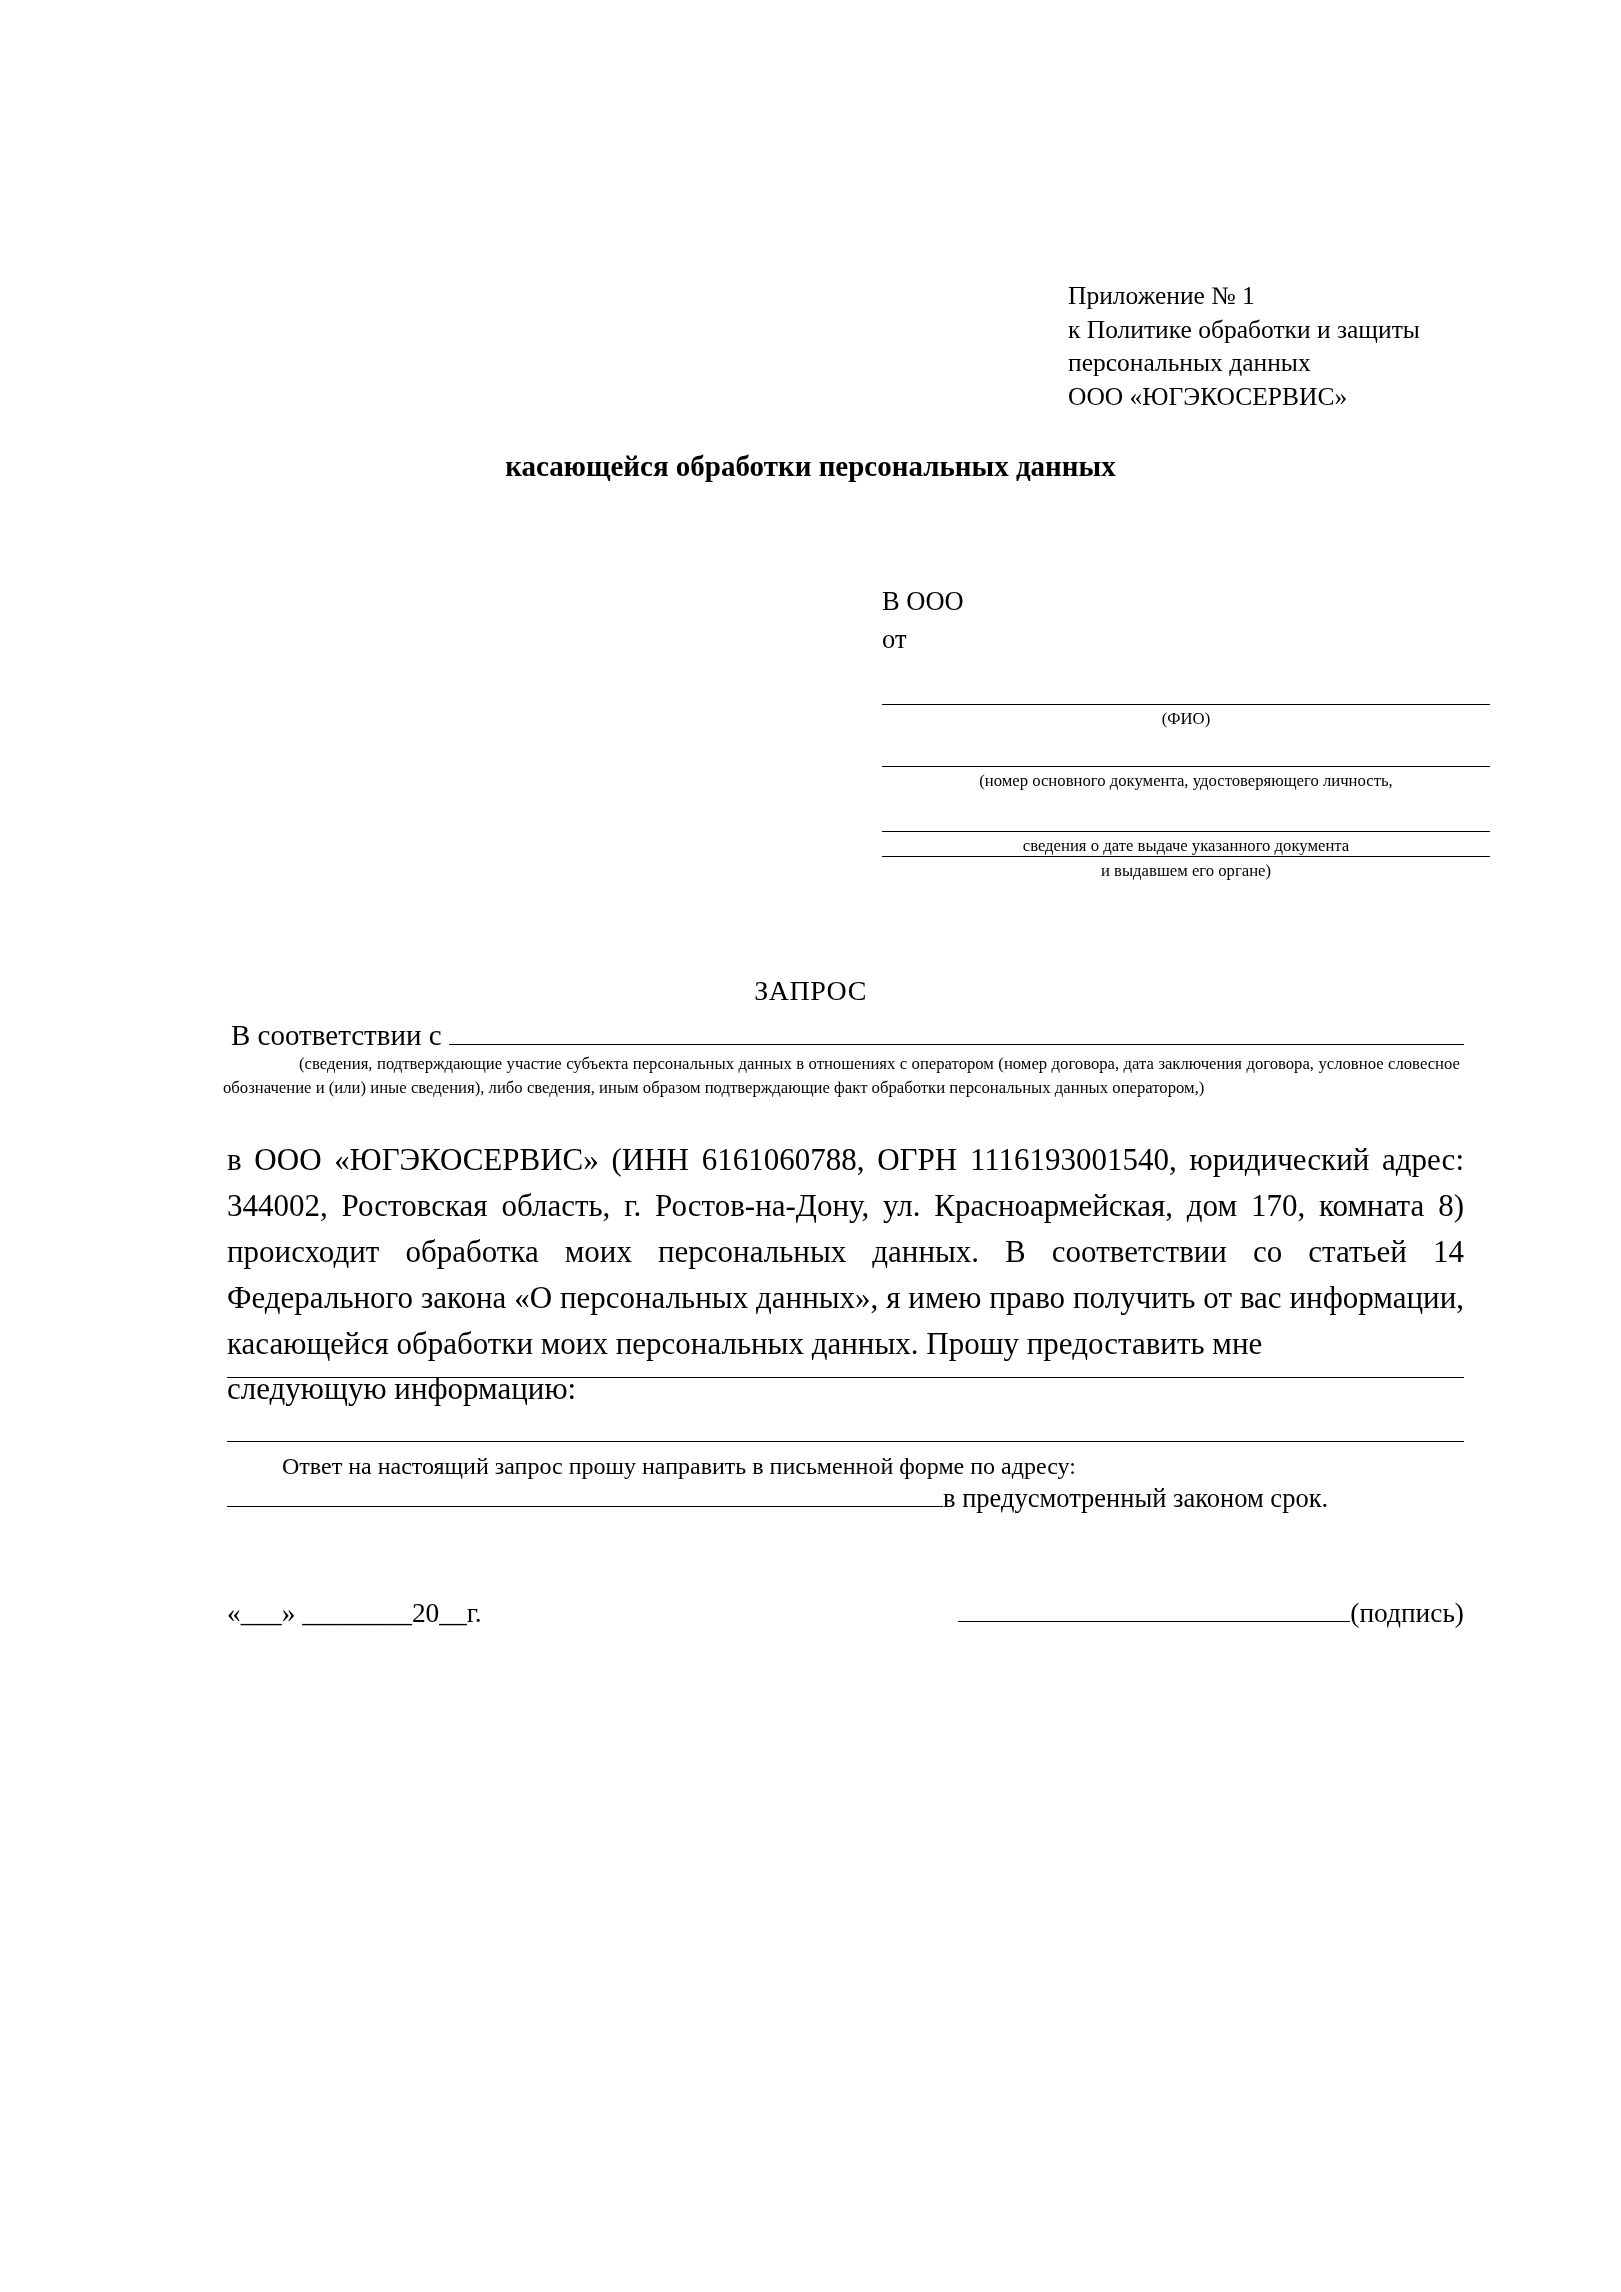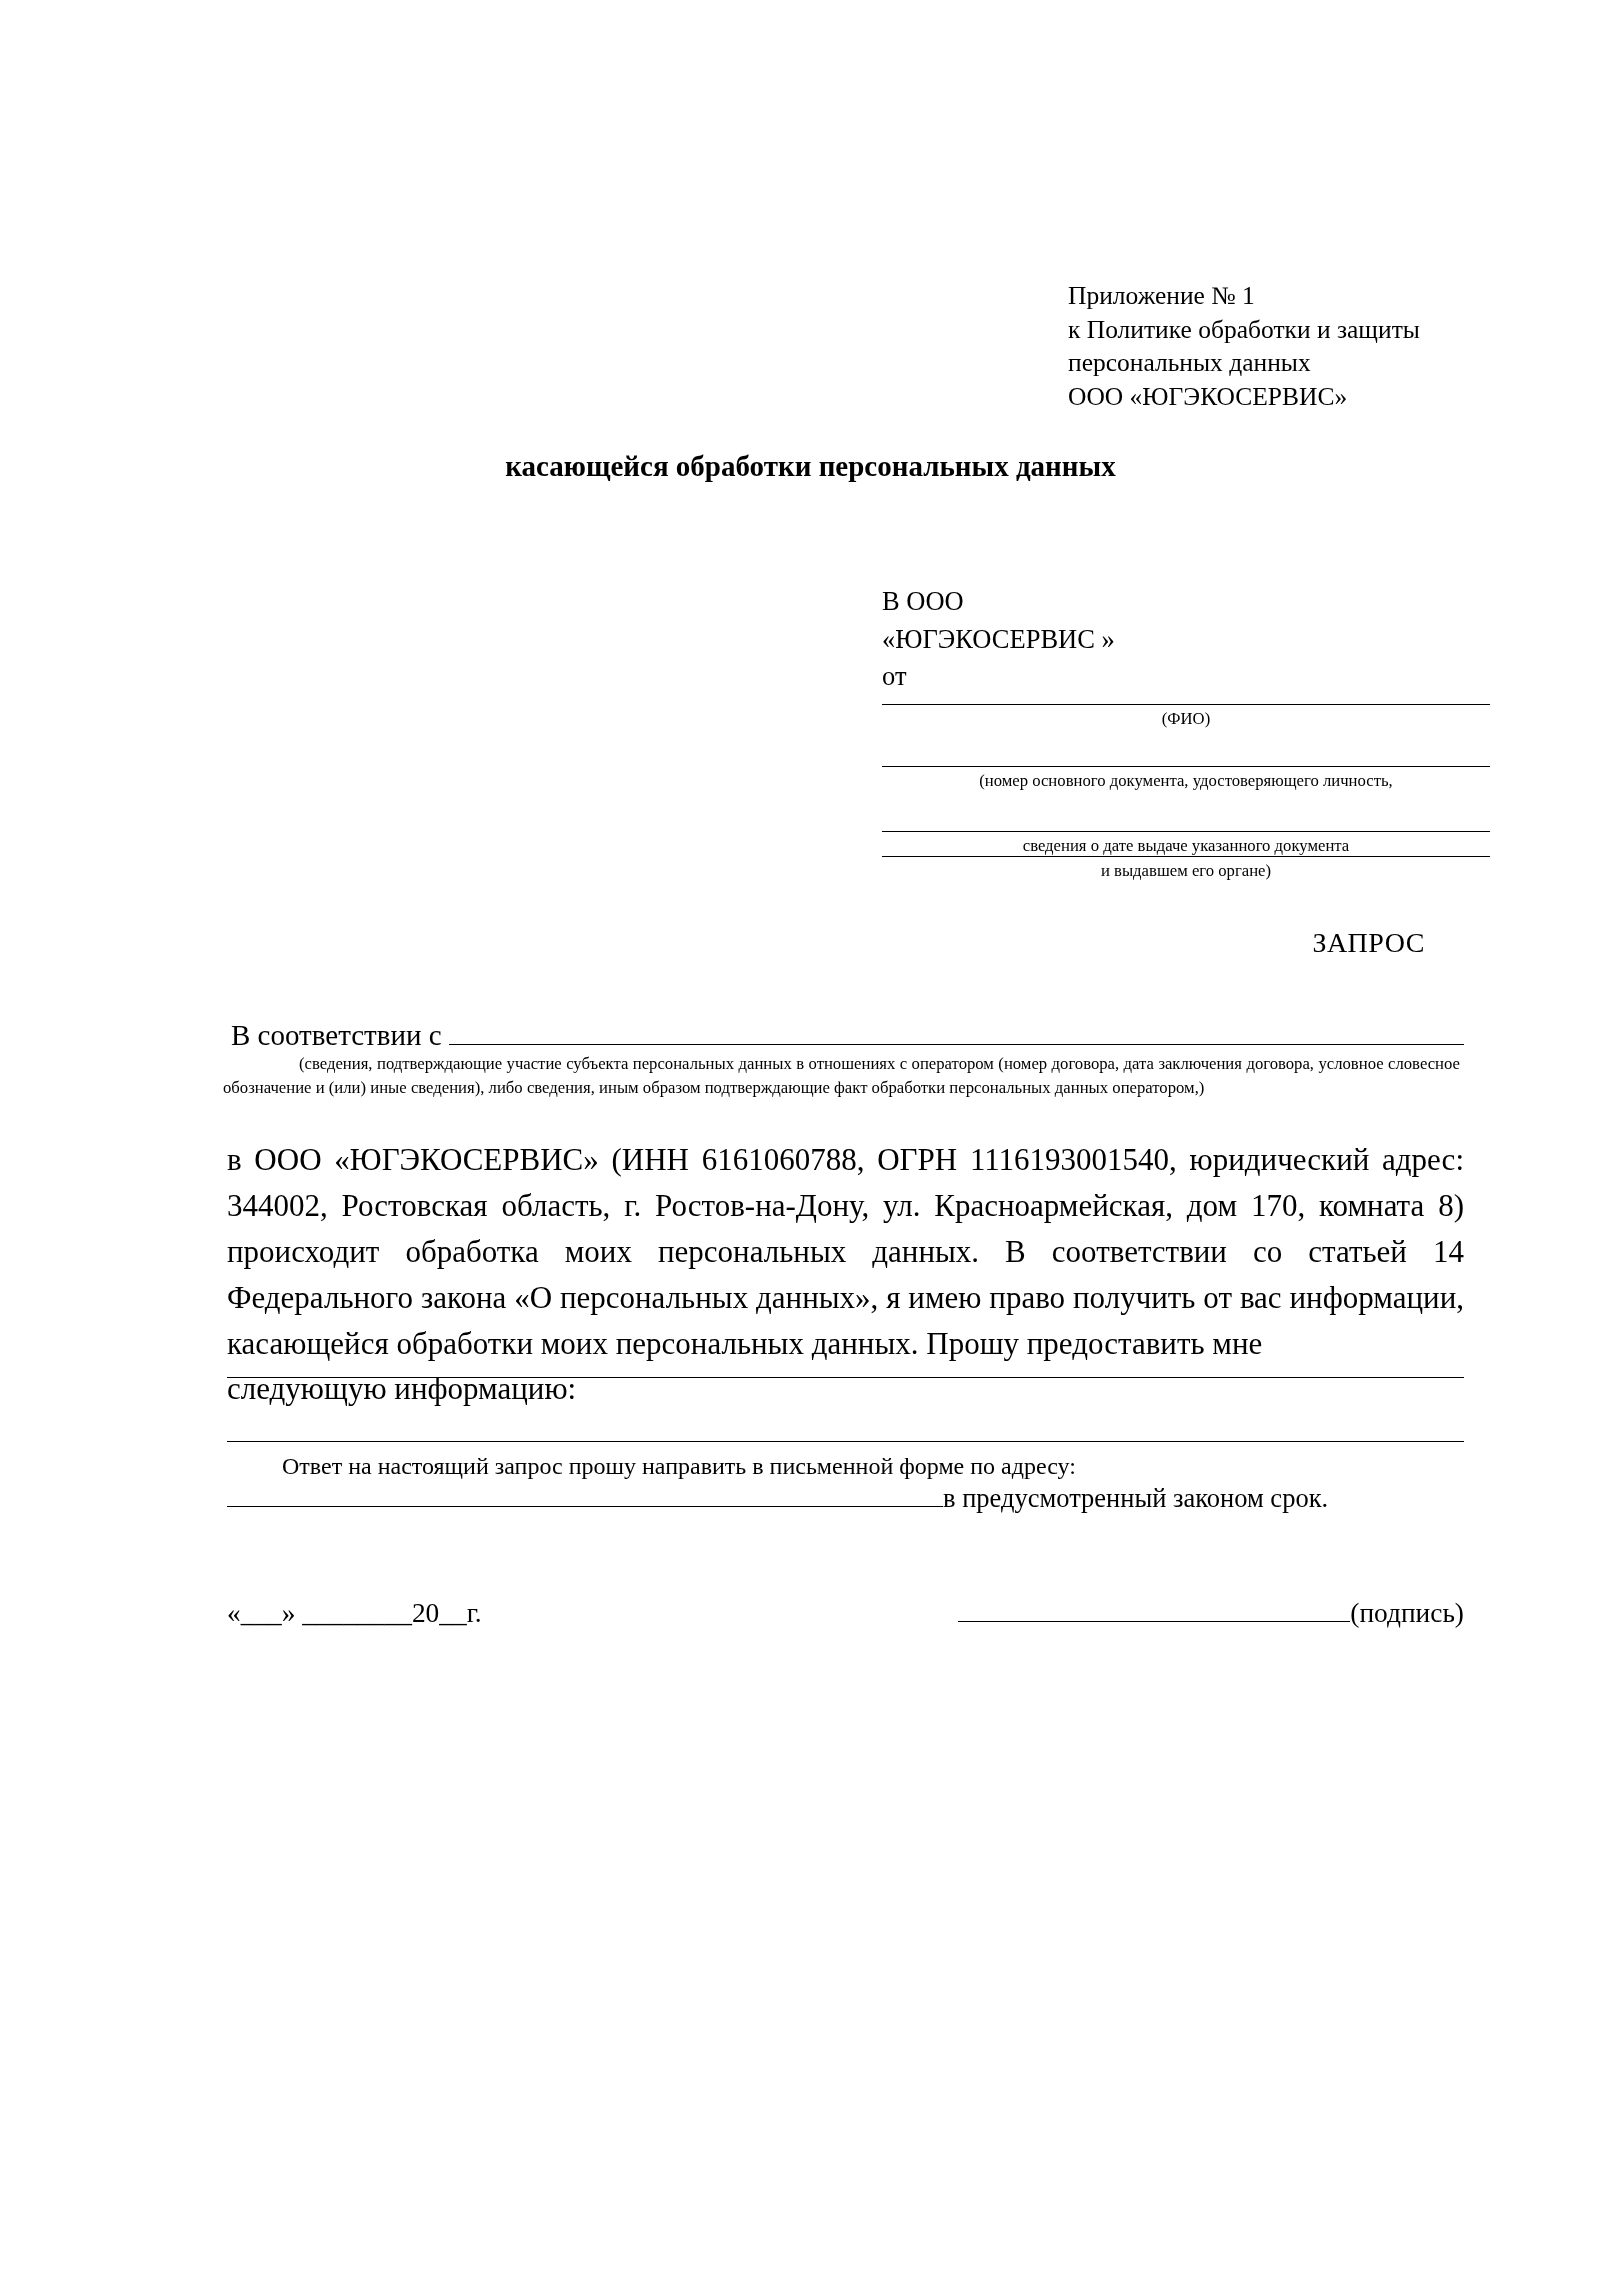--- a/index.html
+++ b/index.html
@@ -78,23 +78,23 @@
   }
   .f1 { top: 704px; }
   .f2 { top: 766px; }
   .f3 { top: 831px; }
   .f4 { top: 856px; }
 
   
   .zapros {
     position: absolute;
     left: 196px;
-    top: 927px;
+    top: 975px;
     width: 1229px;
-    text-align: right;
+    text-align: center;
     font-size: 28px;
     letter-spacing: 0.5px;
   }
 
   
   .line-sootv {
     position: absolute;
     left: 231px;
     top: 1019px;
     width: 1233px;
@@ -203,21 +203,20 @@
     <div>персональных данных</div>
     <div>ООО «ЮГЭКОСЕРВИС»</div>
   </div>
 
   <div class="doc-title">
     <div>касающейся обработки персональных данных</div>
   </div>
 
   <div class="addressee">
     <div>В ООО</div>
-    <div>«ЮГЭКОСЕРВИС »</div>
     <div>от</div>
   </div>
 
   <div class="field f1">
     <div class="rule"></div>
     <div class="caption">(ФИО)</div>
   </div>
   <div class="field f2">
     <div class="rule"></div>
     <div class="caption">(номер основного документа, удостоверяющего личность,</div>

